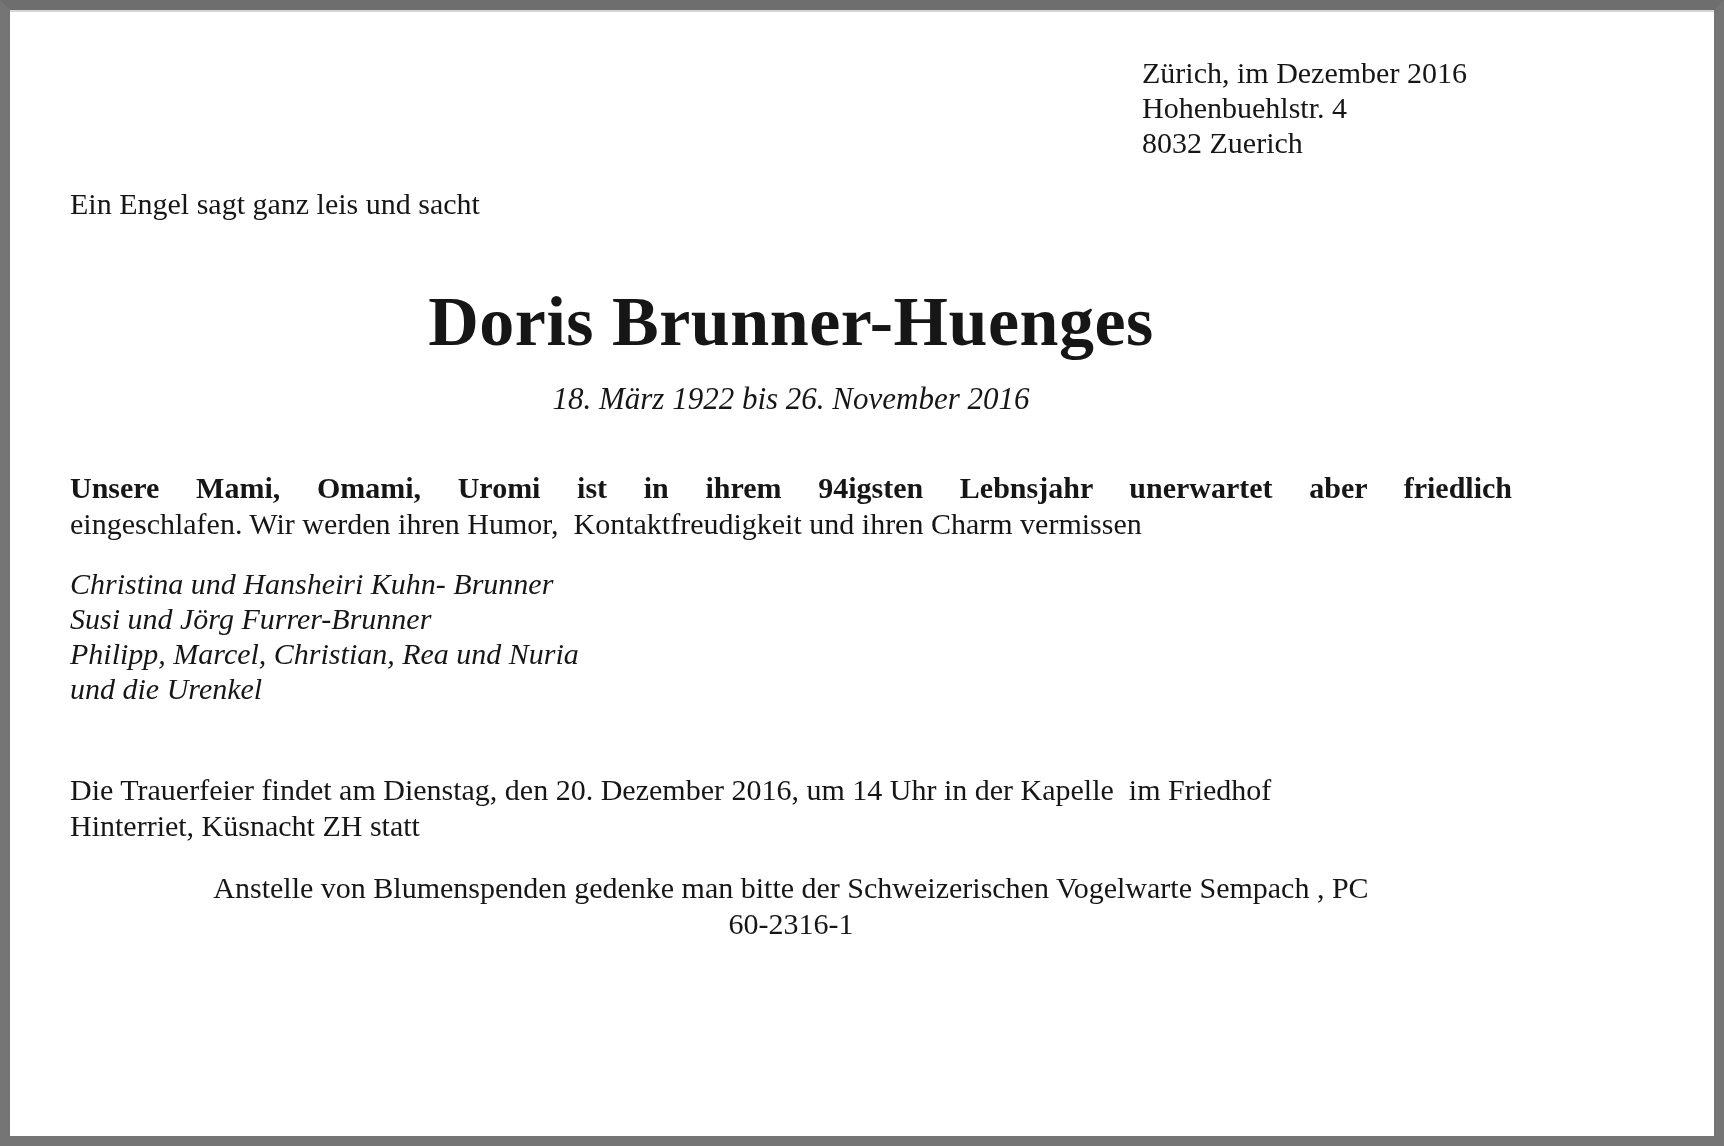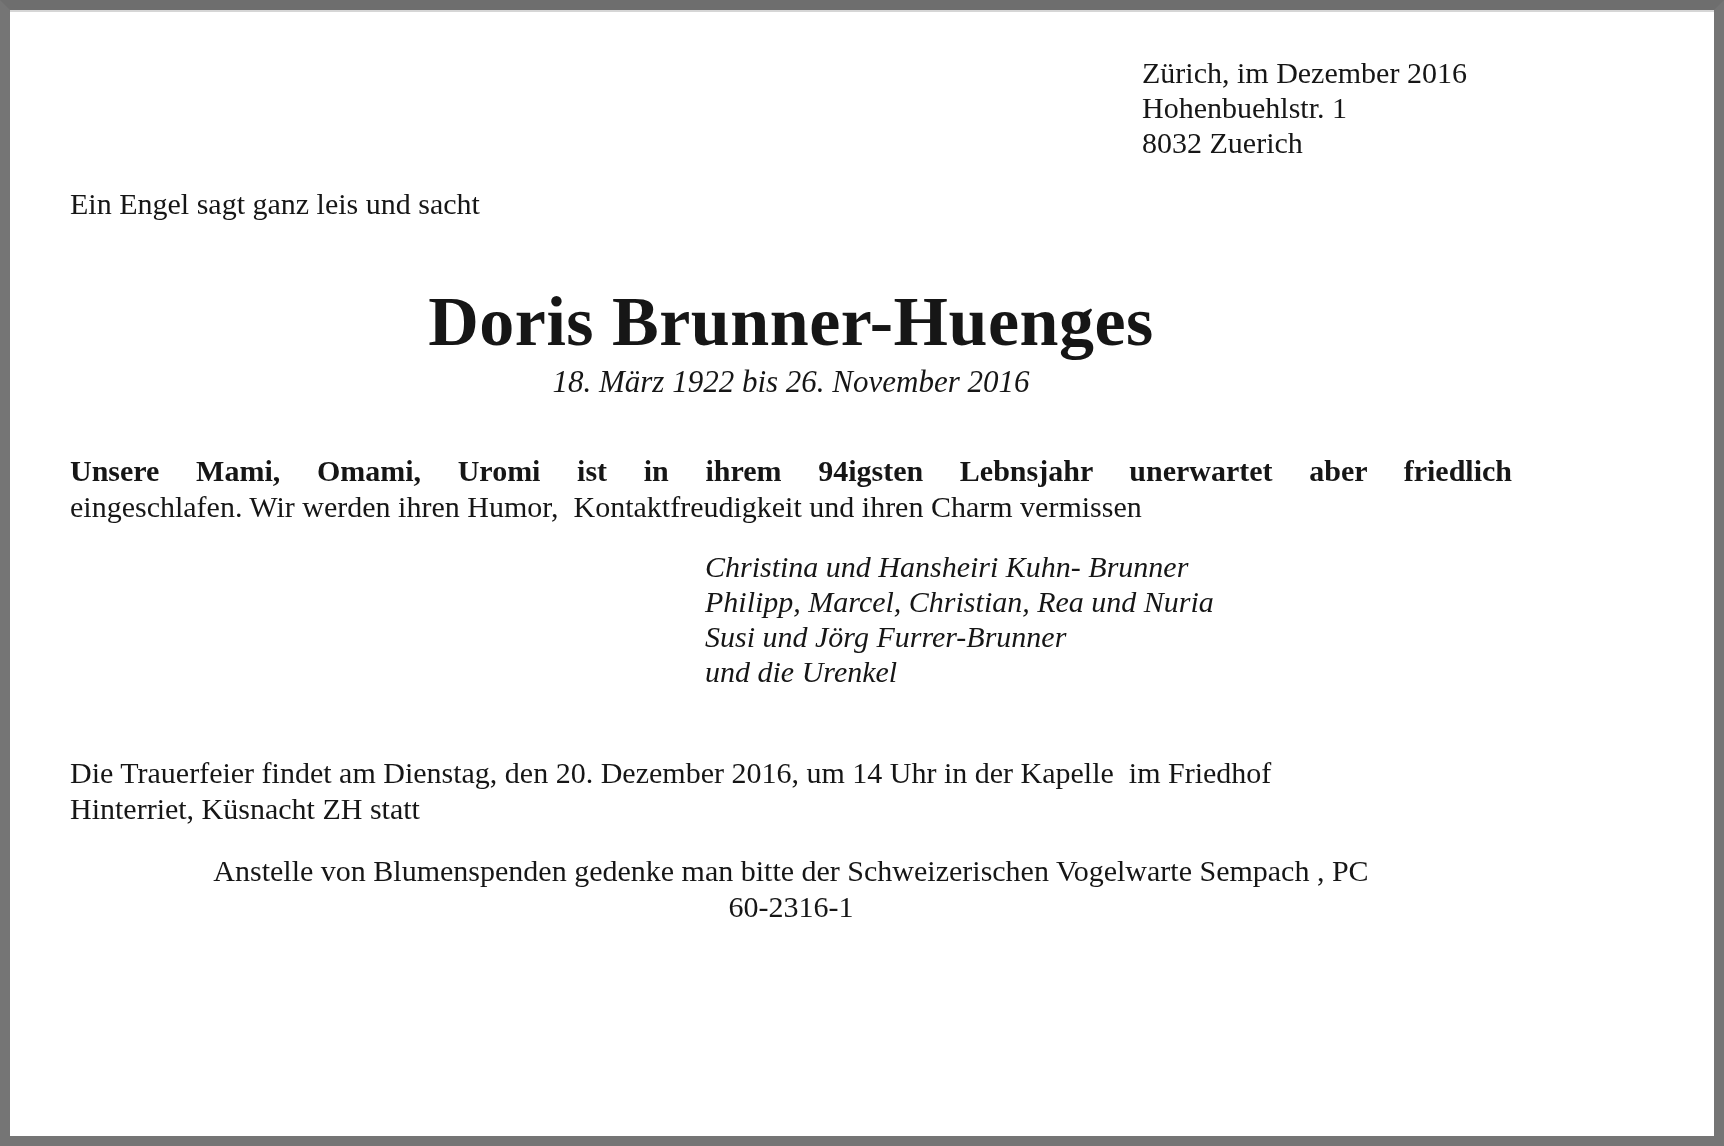--- a/index.html
+++ b/index.html
@@ -39,73 +39,72 @@
   
   .deceased-name {
     margin-top: 62px;
     text-align: center;
     font-size: 70px;
     line-height: 76px;
     font-weight: 700;
     letter-spacing: 0.5px;
   }
   .life-dates {
-    margin-top: 3px;
+    margin-top: 20px;
     text-align: center;
     font-style: italic;
     font-size: 31px;
     line-height: 38px;
   }
   
   .obituary { margin-top: 52px; }
   .obituary .line-justify {
     text-align: justify;
     text-align-last: justify;
     font-weight: bold;
   }
   
   .mourners {
     margin-top: 24px;
-    margin-left: 635px;
     font-style: italic;
   }
   .mourners .line { line-height: 35px; }
   
   .funeral { margin-top: 66px; }
   .donation { margin-top: 26px; text-align: center; }
 </style>
 </head>
 <body>
 
 <div class="page">
   <div class="content">
 
     <div class="dateline">
       <div class="line">Zürich, im Dezember 2016</div>
-      <div class="line">Hohenbuehlstr. 1</div>
+      <div class="line">Hohenbuehlstr. 4</div>
       <div class="line">8032 Zuerich</div>
     </div>
 
     <div class="epigraph">
       <div class="line">Ein Engel sagt ganz leis und sacht</div>
     </div>
 
     <div class="deceased-name">Doris Brunner-Huenges</div>
 
     <div class="life-dates">18. März 1922 bis 26. November 2016</div>
 
     <div class="obituary">
       <div class="line line-justify">Unsere Mami, Omami, Uromi ist in ihrem 94igsten Lebnsjahr unerwartet aber friedlich</div>
       <div class="line">eingeschlafen. Wir werden ihren Humor,  Kontaktfreudigkeit und ihren Charm vermissen</div>
     </div>
 
     <div class="mourners">
       <div class="line">Christina und Hansheiri Kuhn- Brunner</div>
+      <div class="line">Susi und Jörg Furrer-Brunner</div>
       <div class="line">Philipp, Marcel, Christian, Rea und Nuria</div>
-      <div class="line">Susi und Jörg Furrer-Brunner</div>
       <div class="line">und die Urenkel</div>
     </div>
 
     <div class="funeral">
       <div class="line">Die Trauerfeier findet am Dienstag, den 20. Dezember 2016, um 14 Uhr in der Kapelle  im Friedhof</div>
       <div class="line">Hinterriet, Küsnacht ZH statt</div>
     </div>
 
     <div class="donation">
       <div class="line">Anstelle von Blumenspenden gedenke man bitte der Schweizerischen Vogelwarte Sempach , PC</div>

